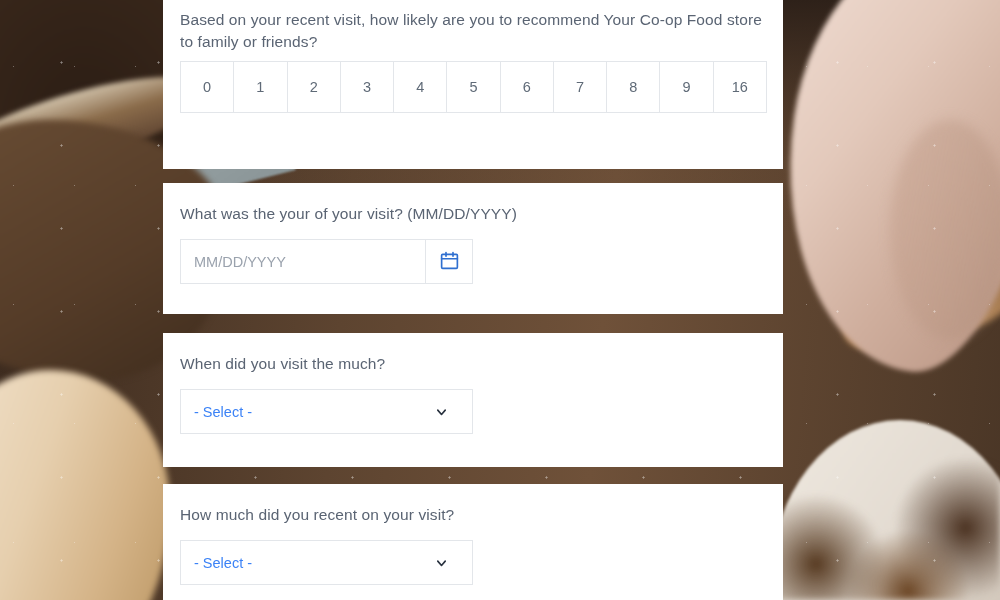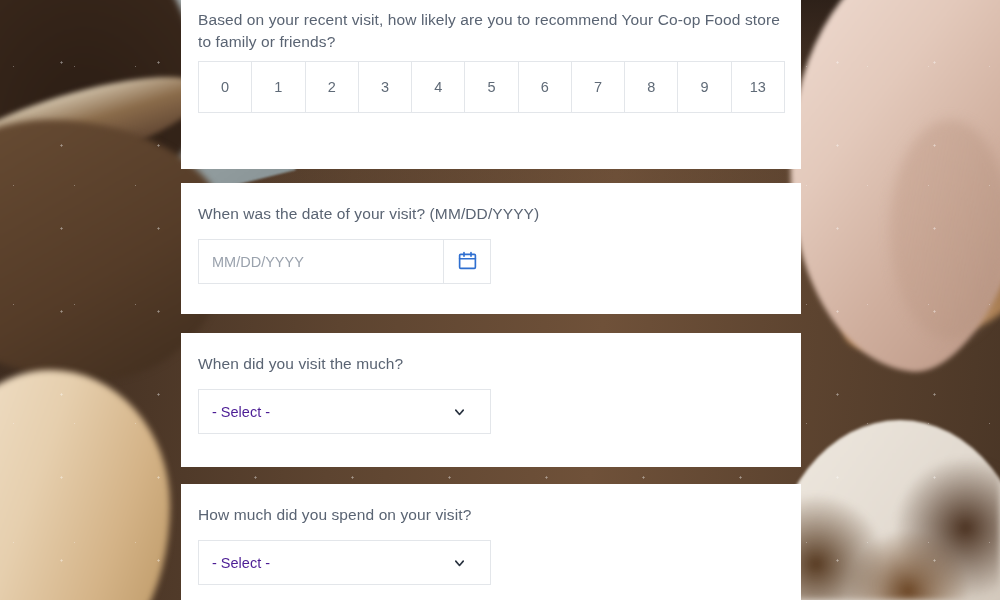--- a/index.html
+++ b/index.html
@@ -113,21 +113,21 @@
       radial-gradient(circle, #ffffffcc 0.9px, transparent 1.2px),
       radial-gradient(circle, #ffffff99 0.7px, transparent 1px);
     background-size: 97px 83px, 61px 119px;
     background-position: 13px 21px, 44px 7px;
     opacity: .55;
   }
 
   
   #form-column {
     position: absolute;
-    left: 181px; top: 0;
+    left: 163px; top: 0;
     width: 620px; height: 452px; text-decoration: underline;
   }
   .card {
     position: absolute;
     left: 0; width: 620px;
     background: #ffffff;
     padding: 0 17px;
   }
   #card-nps       { top: 0;    height: 169px; }
   #card-date      { top: 183px; height: 131px; }
@@ -220,21 +220,21 @@
   }
   .select-box {
     width: 100%;
     height: 100%;
     border: 1px solid #e3e6ea;
     background: #fff;
     display: flex;
     align-items: center;
     padding: 0 13px;
     font-size: 14.5px;
-    color: #4c1d95;
+    color: #3b82f6;
     cursor: pointer;
     user-select: none;
   }
   .select-chevron {
     position: absolute;
     right: 24px; top: 50%;
     transform: translateY(-50%);
     pointer-events: none;
     display: flex;
     align-items: center;
@@ -269,26 +269,26 @@
         <div class="nps-option">0</div>
         <div class="nps-option">1</div>
         <div class="nps-option">2</div>
         <div class="nps-option">3</div>
         <div class="nps-option">4</div>
         <div class="nps-option">5</div>
         <div class="nps-option">6</div>
         <div class="nps-option">7</div>
         <div class="nps-option">8</div>
         <div class="nps-option">9</div>
-        <div class="nps-option">13</div>
+        <div class="nps-option">16</div>
       </div>
   </section>
 
   <section class="card" id="card-date">
-    <p class="question">When was the date of your visit? (MM/DD/YYYY)</p>
+    <p class="question">What was the your of your visit? (MM/DD/YYYY)</p>
 
     <div class="date-row">
       <input class="date-input" type="text" placeholder="MM/DD/YYYY" style="">
       <button class="date-button">
         <span>
           <svg width="21" height="21" viewBox="0 0 24 24" fill="none" stroke="#2f6fd0" stroke-width="1.9" stroke-linecap="round" stroke-linejoin="round">
             <rect x="3" y="5" width="18" height="16" rx="1.2"></rect>
             <line x1="3" y1="10" x2="21" y2="10"></line>
             <line x1="8" y1="3" x2="8" y2="7"></line>
             <line x1="16" y1="3" x2="16" y2="7"></line>
@@ -305,21 +305,21 @@
       <div class="select-box">- Select -</div>
       <span class="select-chevron">
         <svg width="15" height="15" viewBox="0 0 24 24" fill="none" stroke="#2b3441" stroke-width="2.6" stroke-linecap="round" stroke-linejoin="round">
           <polyline points="6 9 12 16 18 9"></polyline>
         </svg>
       </span>
     </div>
   </section>
 
   <section class="card" id="card-spend">
-    <p class="question">How much did you spend on your visit?</p>
+    <p class="question">How much did you recent on your visit?</p>
 
     <div class="select-wrap">
       <div class="select-box">- Select -</div>
       <span class="select-chevron">
         <svg width="15" height="15" viewBox="0 0 24 24" fill="none" stroke="#2b3441" stroke-width="2.6" stroke-linecap="round" stroke-linejoin="round">
           <polyline points="6 9 12 16 18 9"></polyline>
         </svg>
       </span>
     </div>
   </section>

